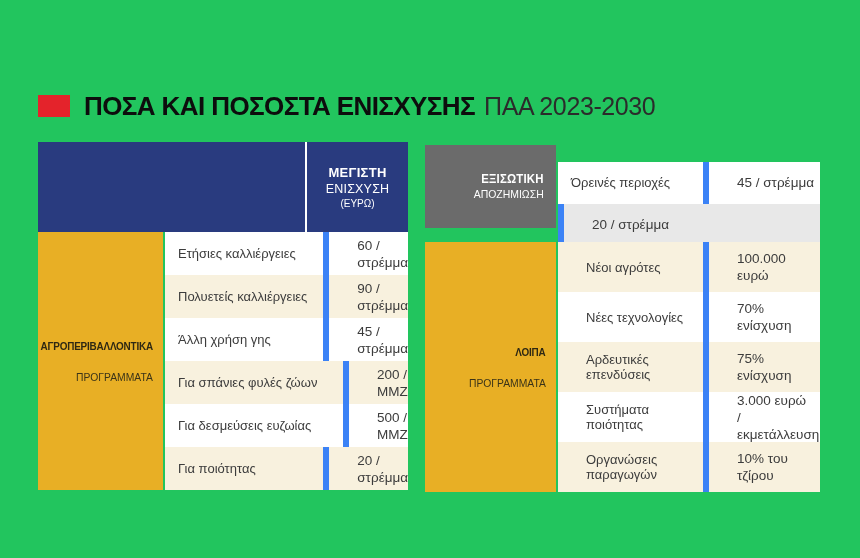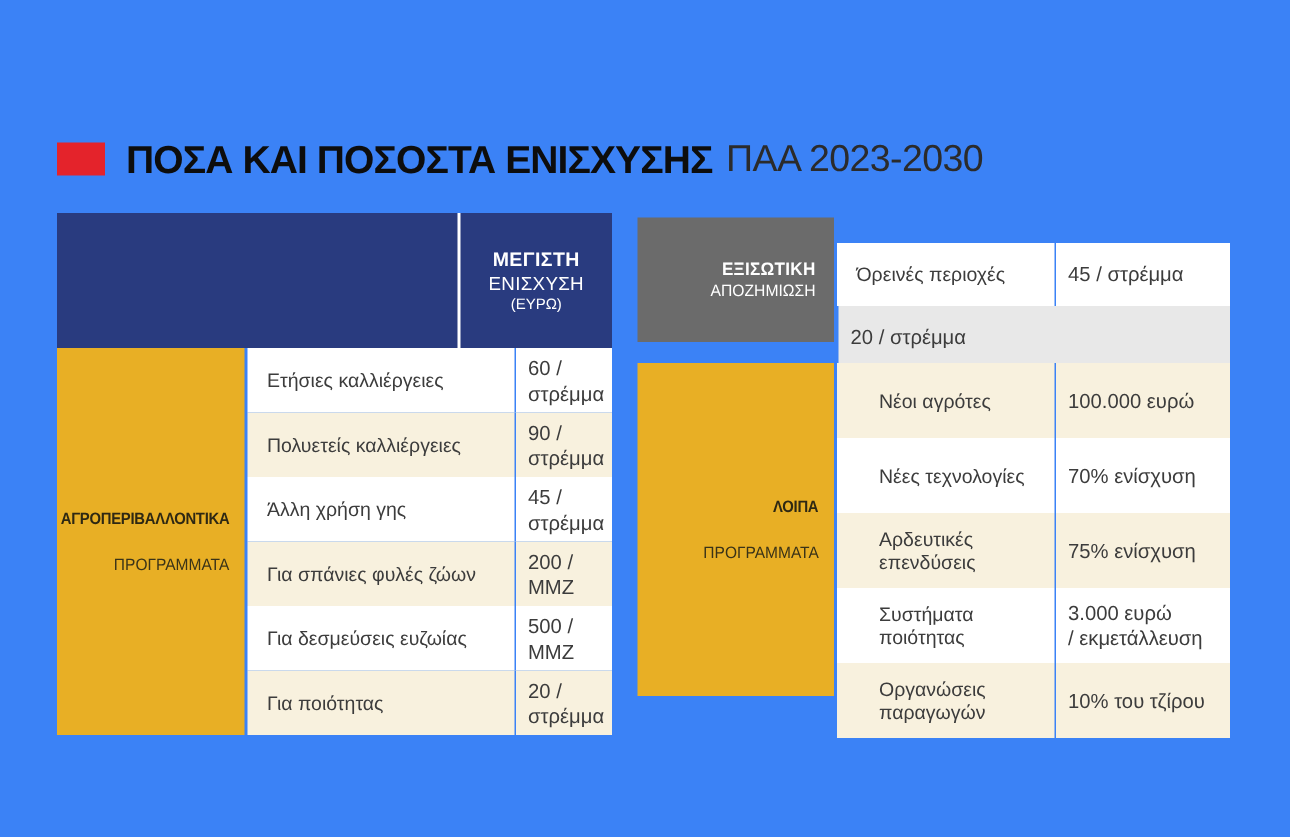--- a/index.html
+++ b/index.html
@@ -1,30 +1,30 @@
 <!DOCTYPE html>
 <html><head>
 <meta charset="utf-8">
 <style>
   html,body{margin:0;padding:0;background:#ffffff;}
   .canvas{
-    position:relative;width:860px;height:558px;background:#3b82f6;overflow:hidden;
+    position:relative;width:860px;height:558px;background:#22c55e;overflow:hidden;
     font-family:"Liberation Sans","DejaVu Sans",sans-serif;color:#3c3c3c;
   }
   
   .title-row{position:absolute;left:38px;top:92px;display:flex;align-items:center;height:28px;}
   .red-sq{width:32px;height:22px;background:#E4232B;flex:0 0 auto;}
   .title-bold{margin-left:14px;font-size:26px;font-weight:800;letter-spacing:-0.6px;color:#0d0d0d;white-space:nowrap;}
   .title-reg{margin-left:9px;font-size:25px;font-weight:400;letter-spacing:-0.4px;color:#2b2b2b;white-space:nowrap;}
   
   .tbl{position:absolute;}
   .rowset{position:absolute;display:flex;flex-direction:column;}
   .row{display:flex;align-items:stretch;}
   .cell-label{display:flex;align-items:center;padding-left:13px;font-size:13px;box-sizing:border-box;}
-  .cell-value{flex:1;display:flex;flex-direction:column;justify-content:center;padding-left:8px;font-size:13.5px;border-left:1px solid #3b82f6;box-sizing:border-box;line-height:17px;}
+  .cell-value{flex:1;display:flex;flex-direction:column;justify-content:center;padding-left:28px;font-size:13.5px;border-left:6px solid #3b82f6;box-sizing:border-box;line-height:17px;}
   .bg-white{background:#ffffff;}
   .bg-cream{background:#F8F1DE;}
   .bg-gray{background:#E8E8E8;}
   
   .lt{left:38px;top:142px;width:370px;height:348px;}
   .lt-header{position:absolute;left:0;top:0;width:370px;height:90px;background:#293B7F;}
   .lt-header-sep{position:absolute;left:267px;top:0;width:2px;height:90px;background:#ffffff;}
   .lt-header-text{position:absolute;left:269px;top:0;width:101px;height:90px;display:flex;flex-direction:column;align-items:center;justify-content:center;color:#ffffff;text-align:left;}
   .hl1{font-size:13px;font-weight:800;letter-spacing:.3px;line-height:17px;}
   .hl2{font-size:12.5px;font-weight:400;letter-spacing:.2px;line-height:16px;}
@@ -39,21 +39,21 @@
   
   .rt{left:425px;top:145px;width:395px;height:83px;}
   .rt-block{position:absolute;left:0;top:0;width:131px;height:83px;background:#6B6B6B;display:flex;flex-direction:column;justify-content:center;align-items:flex-end;box-sizing:border-box;padding-right:12px;color:#ffffff;}
   .rt-bold{font-size:12px;font-weight:800;letter-spacing:.2px;line-height:16px;transform:scaleX(.95);transform-origin:right center;white-space:nowrap;}
   .rt-reg{font-size:11px;font-weight:400;line-height:15px;transform:scaleX(.95);transform-origin:right center;white-space:nowrap;}
   .rt-rows{left:133px;top:17px;width:262px;height:83px;}
   .rt-rows .row{height:41.5px;}
   .rt-rows .cell-label{width:145px;}
   
   .rb{left:425px;top:242px;width:395px;height:250px;}
-  .rb-cat{left:0;top:0;width:131px;height:222px;}
+  .rb-cat{left:0;top:0;width:131px;height:250px;}
   .rb-rows{left:133px;top:0;width:262px;height:250px;}
   .rb-rows .row{height:50px;}
   .rb-rows .cell-label{width:145px;padding-left:28px;}
 </style>
 </head>
 <body>
 
 <div class="canvas">
 
   <div class="title-row">

